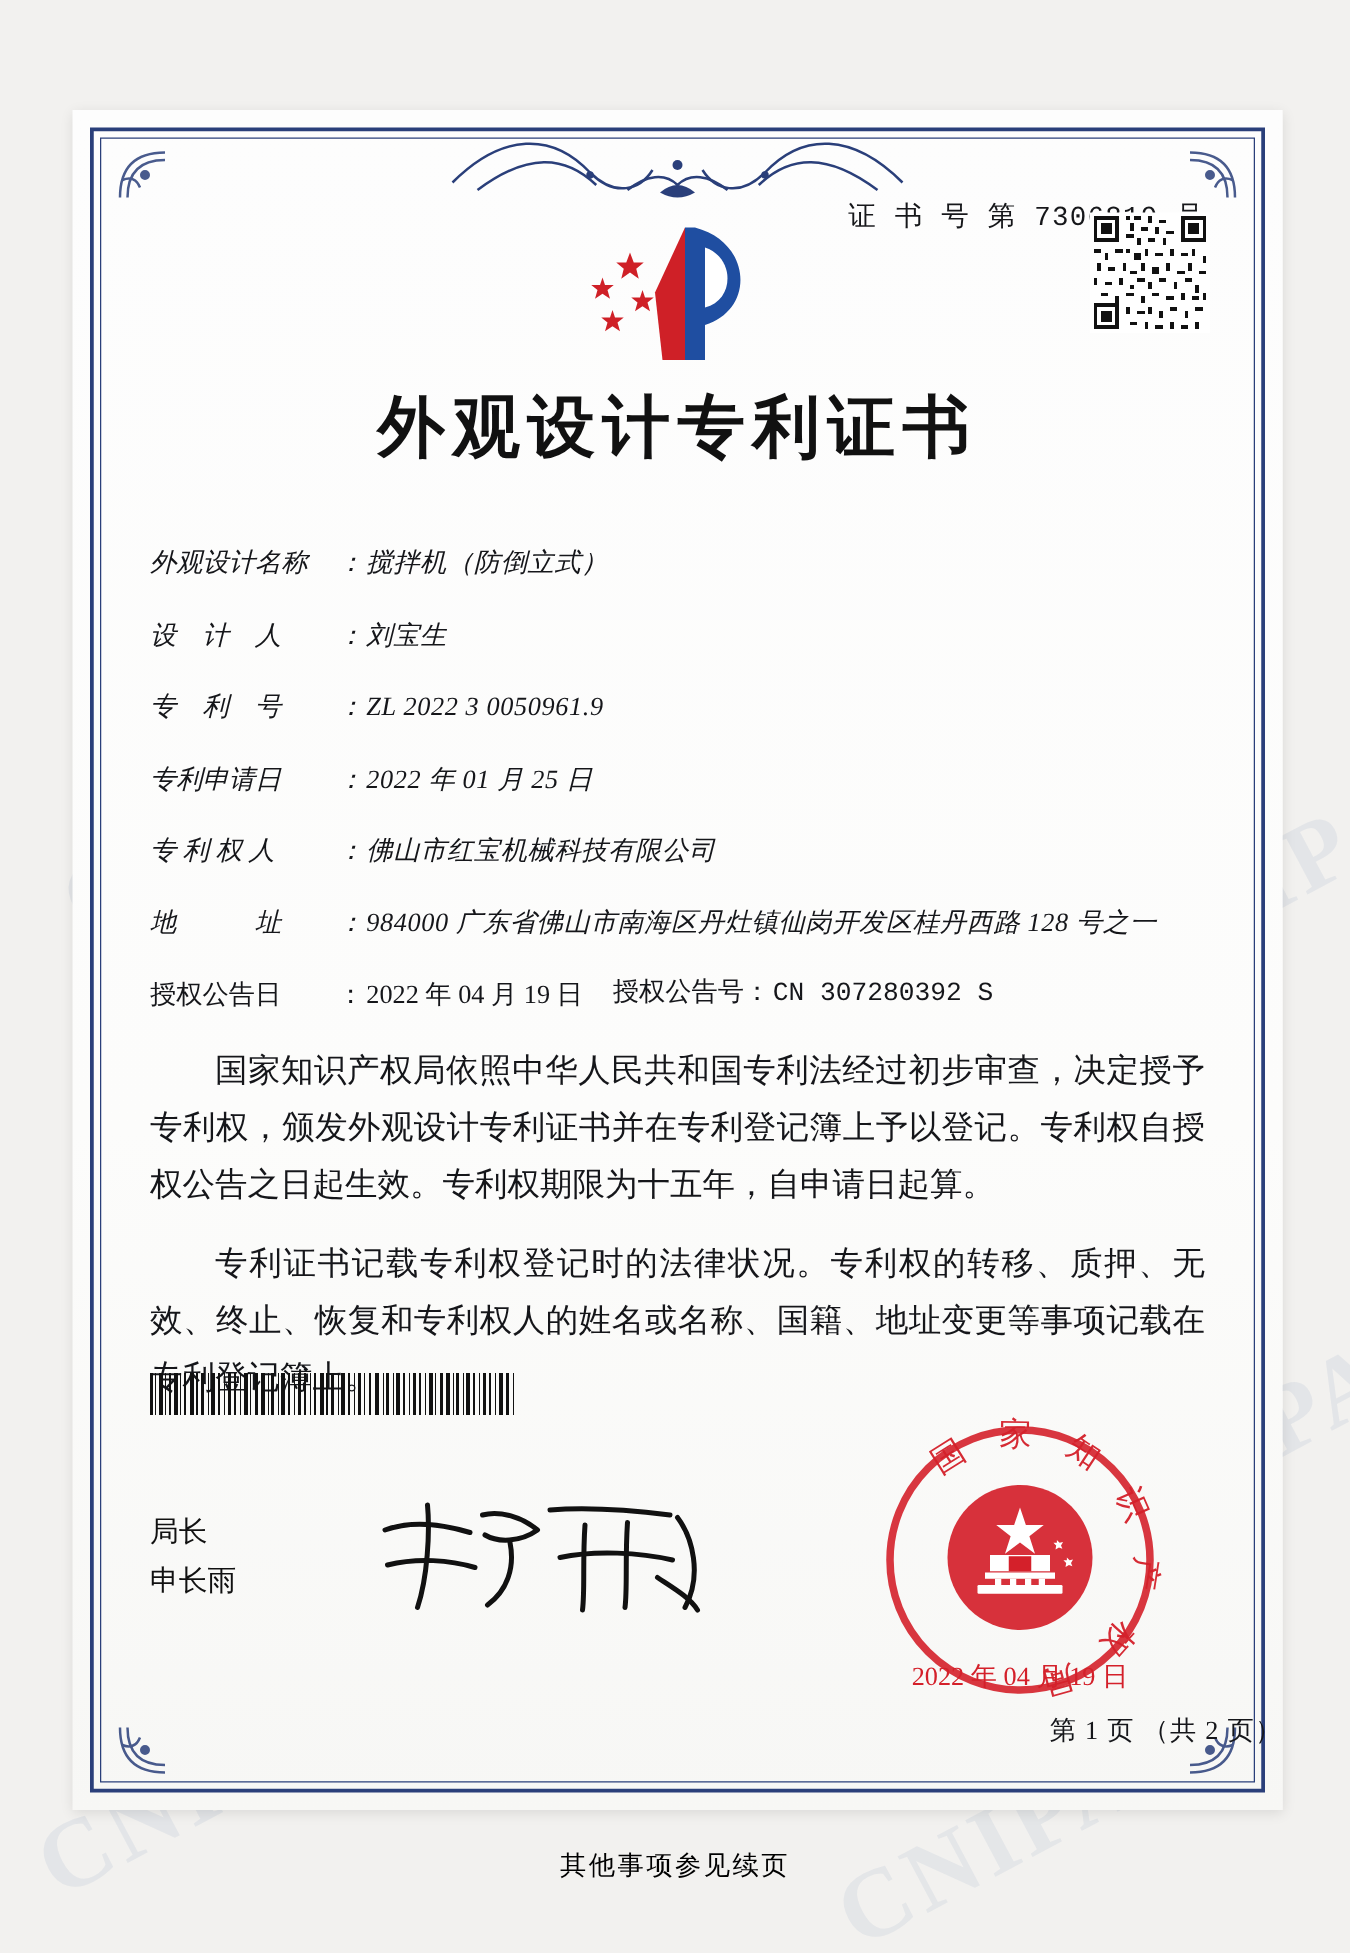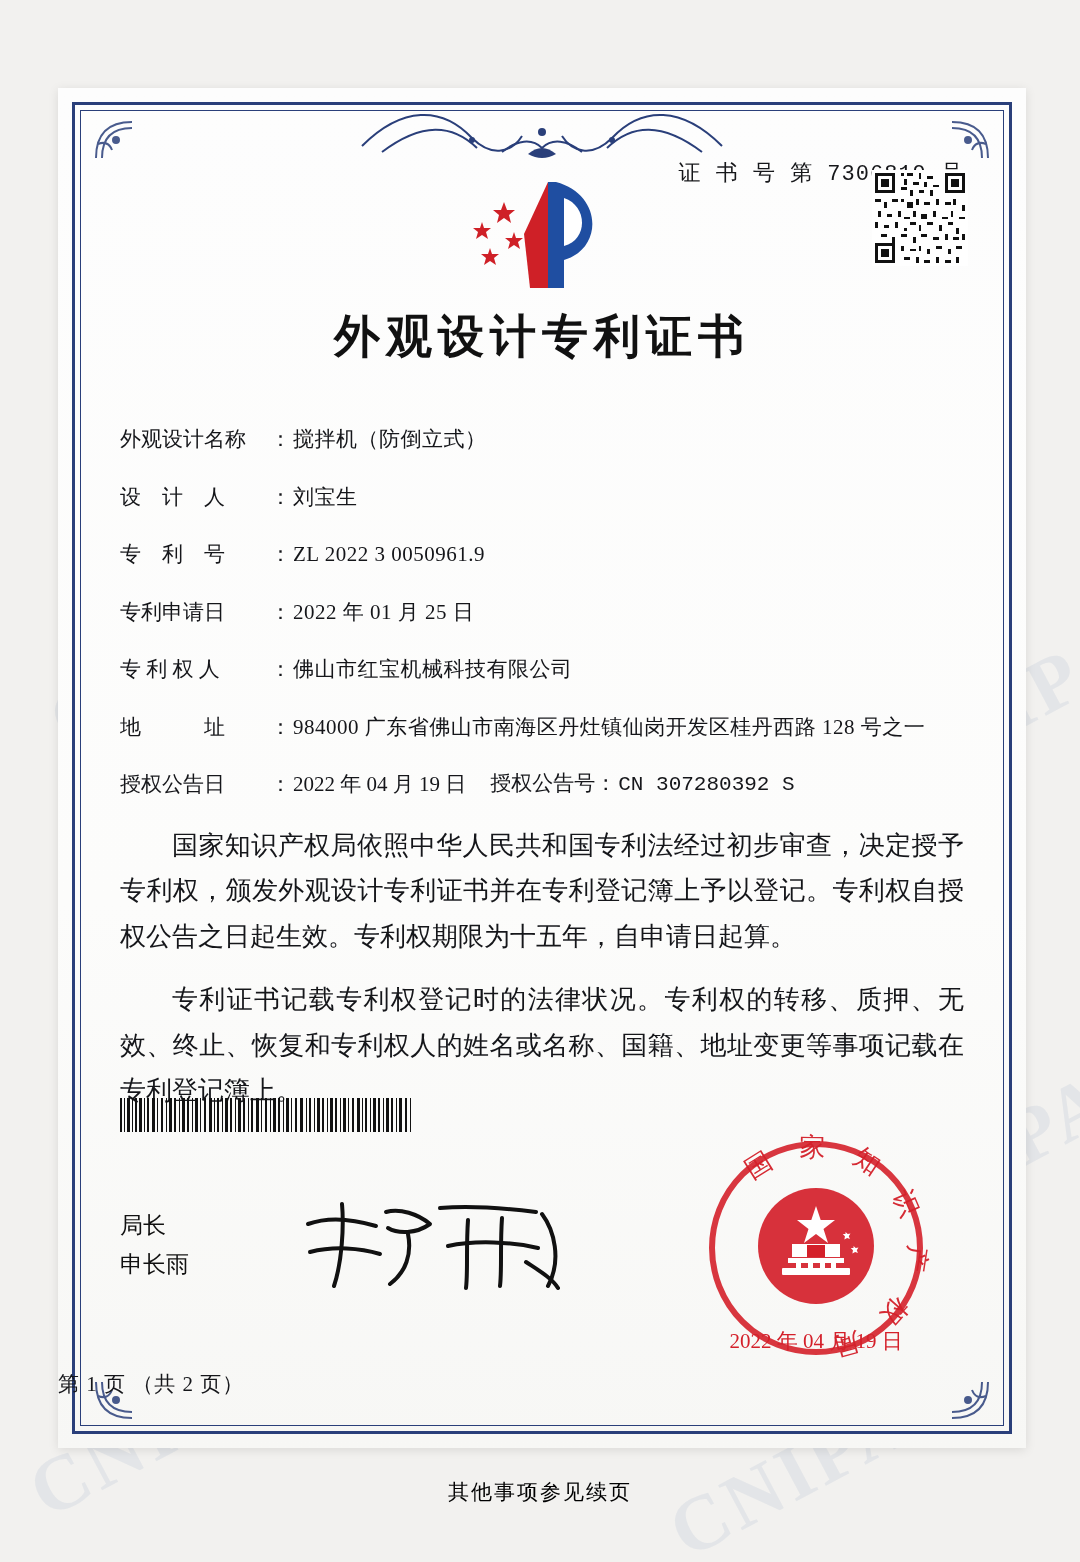--- a/index.html
+++ b/index.html
@@ -66,25 +66,25 @@
     width:180px;height:130px;
   }
 
   .qr{
     position:absolute;right:-4px;top:12px;width:96px;height:96px;
     background:#fff;
   }
 
   .title{
     text-align:center;margin-top:118px;
-    font-size:46px;font-weight:700;letter-spacing:6px;color:#111;
+    font-size:54px;font-weight:700;letter-spacing:6px;color:#111;
     font-family:"Liberation Serif",serif;
   }
 
-  .fields{margin-top:56px;}
+  .fields{margin-top:56px;font-style:italic;}
   .frow{
     display:flex;align-items:flex-start;margin-bottom:26px;
     font-size:21px;color:#15161a;line-height:1.5;
   }
   .flabel{
     width:150px;flex:0 0 150px;
     display:flex;justify-content:space-between;
     letter-spacing:0;
   }
   .fcolon{margin:0 2px 0 0;}
@@ -111,21 +111,21 @@
     position:absolute;left:232px;top:1102px;
     width:320px;height:110px;
   }
 
   
   .seal{
     position:absolute;right:90px;top:1040px;width:240px;height:240px;
   }
 
   .page-num{
-    position:absolute;left:0;right:0;bottom:50px;text-align:left;
+    position:absolute;left:0;right:0;bottom:50px;text-align:right;
     font-size:21px;color:#15161a;letter-spacing:1px;
   }
 
   .footer-note{
     position:absolute;left:0;right:0;top:1478px;text-align:center;
     font-size:21px;color:#000000;letter-spacing:2px;
   }
 </style>
 </head>
 <body>

